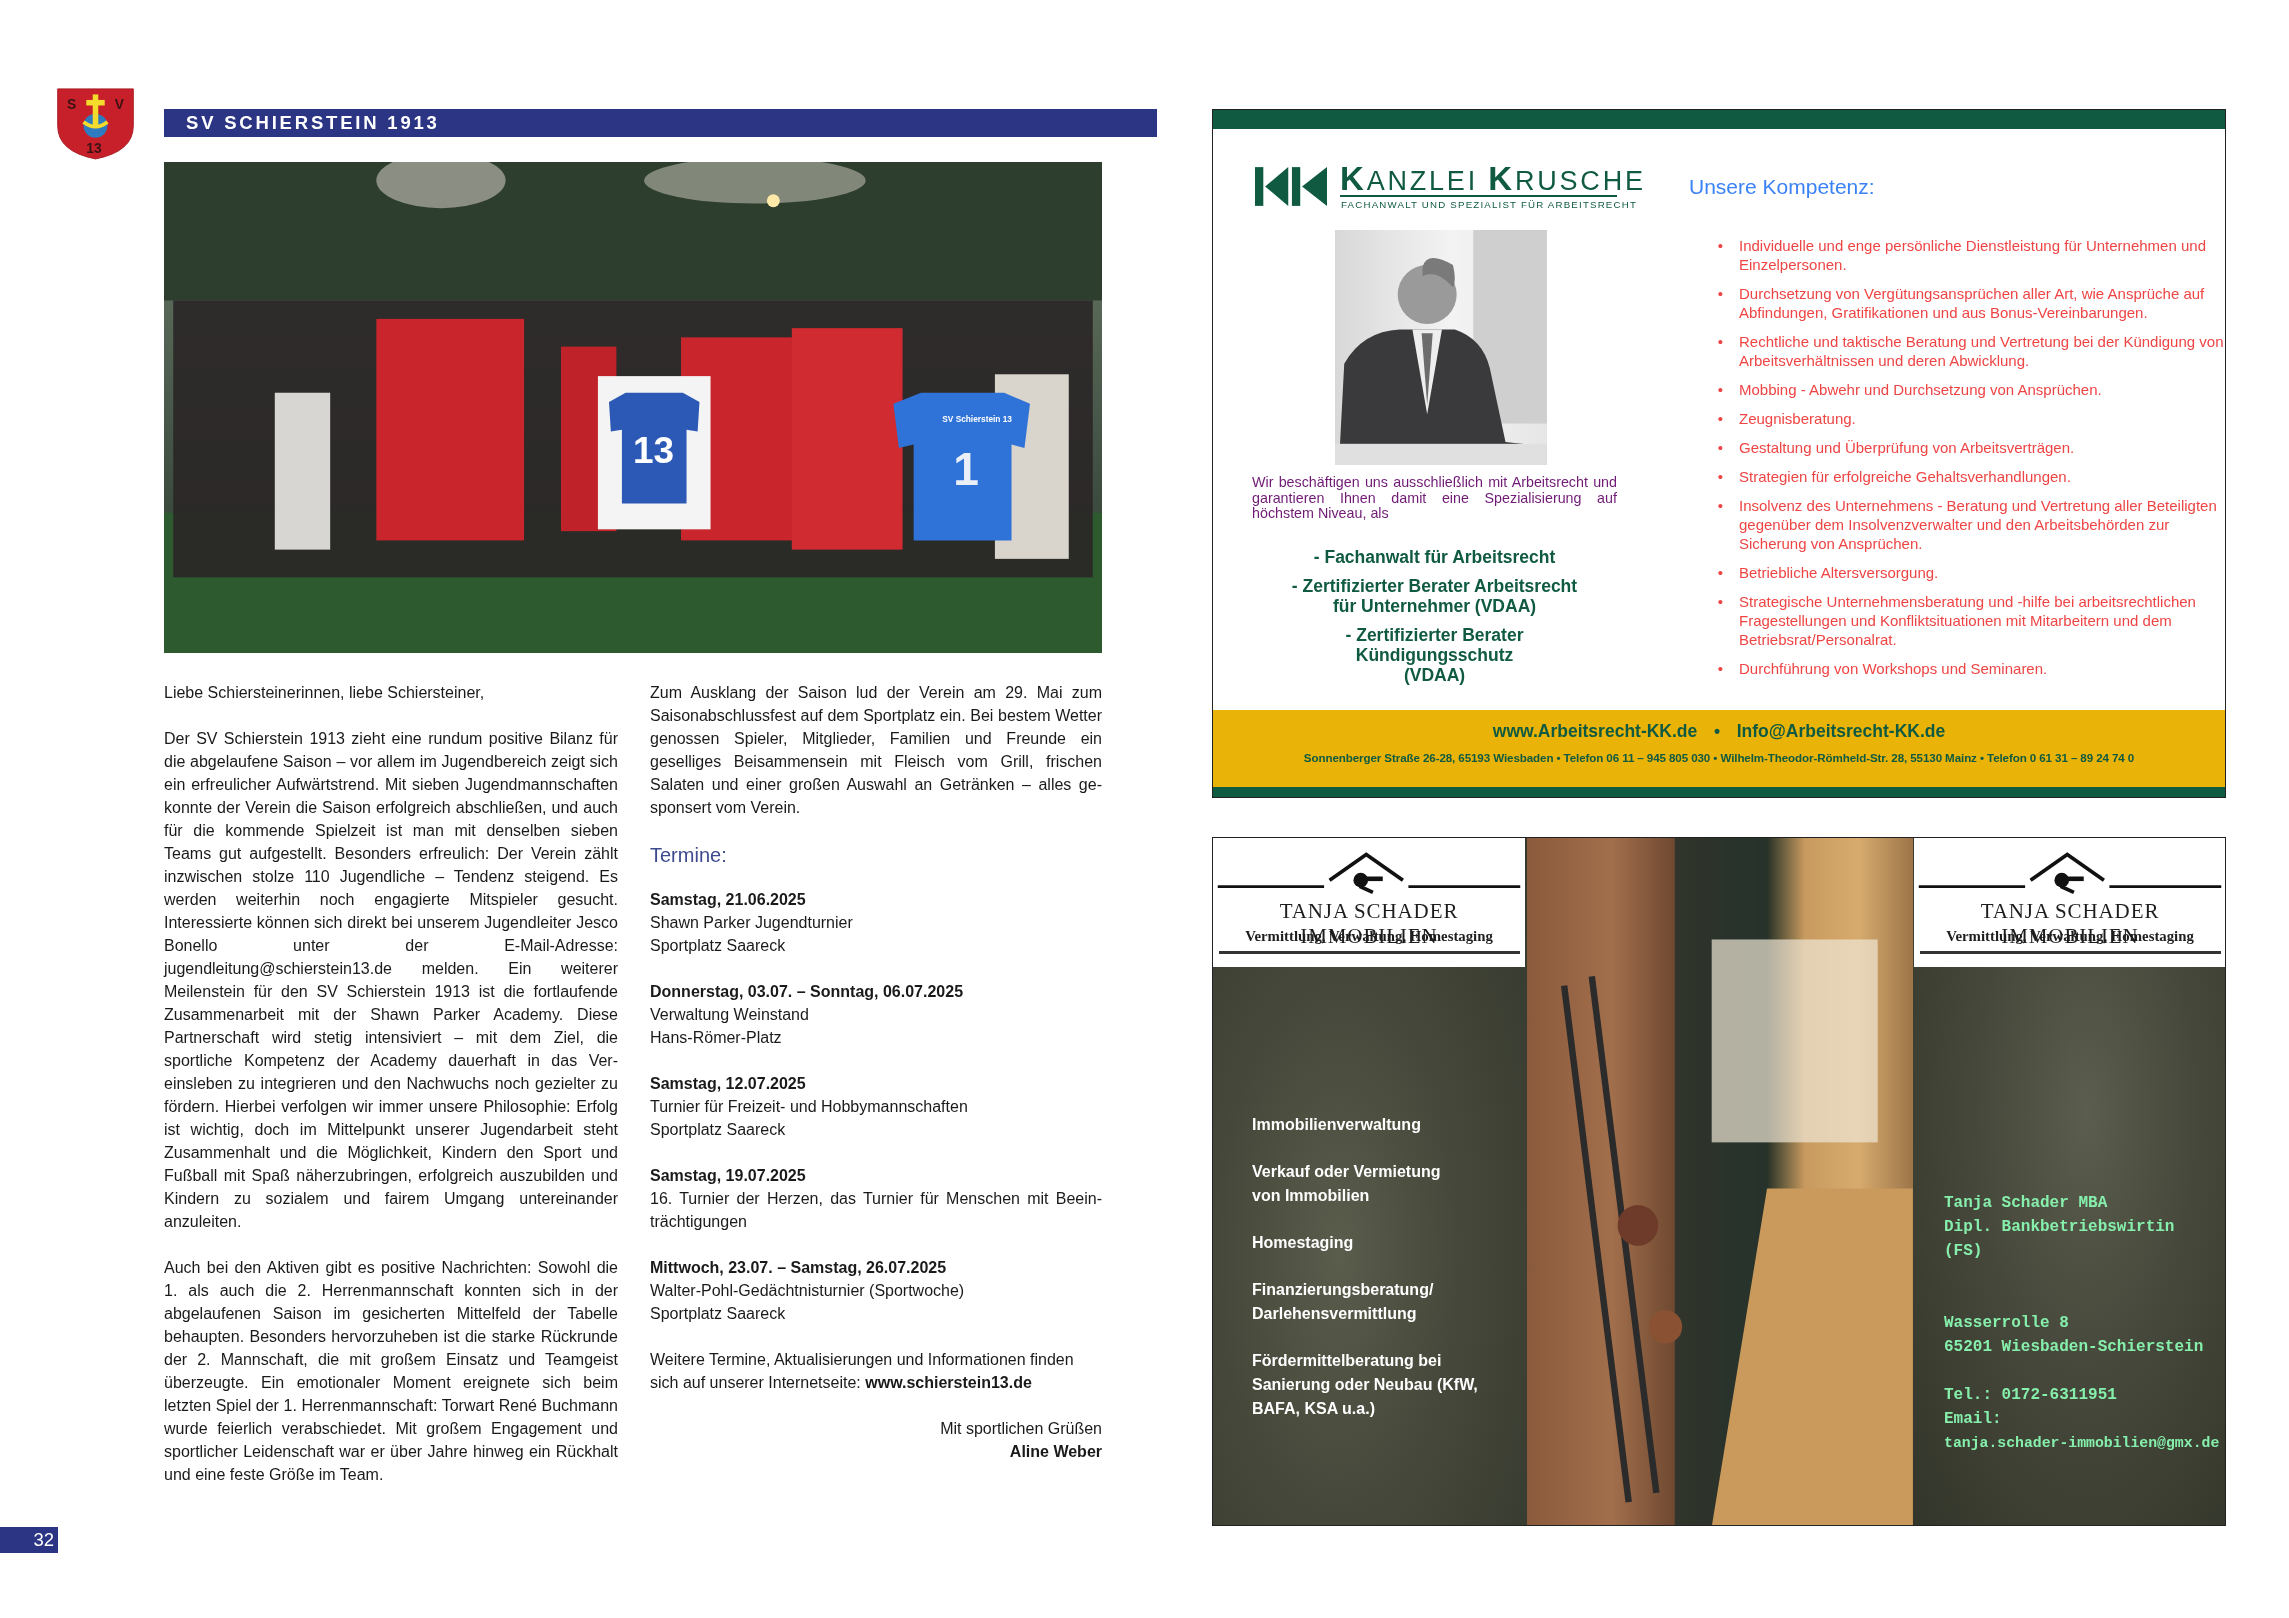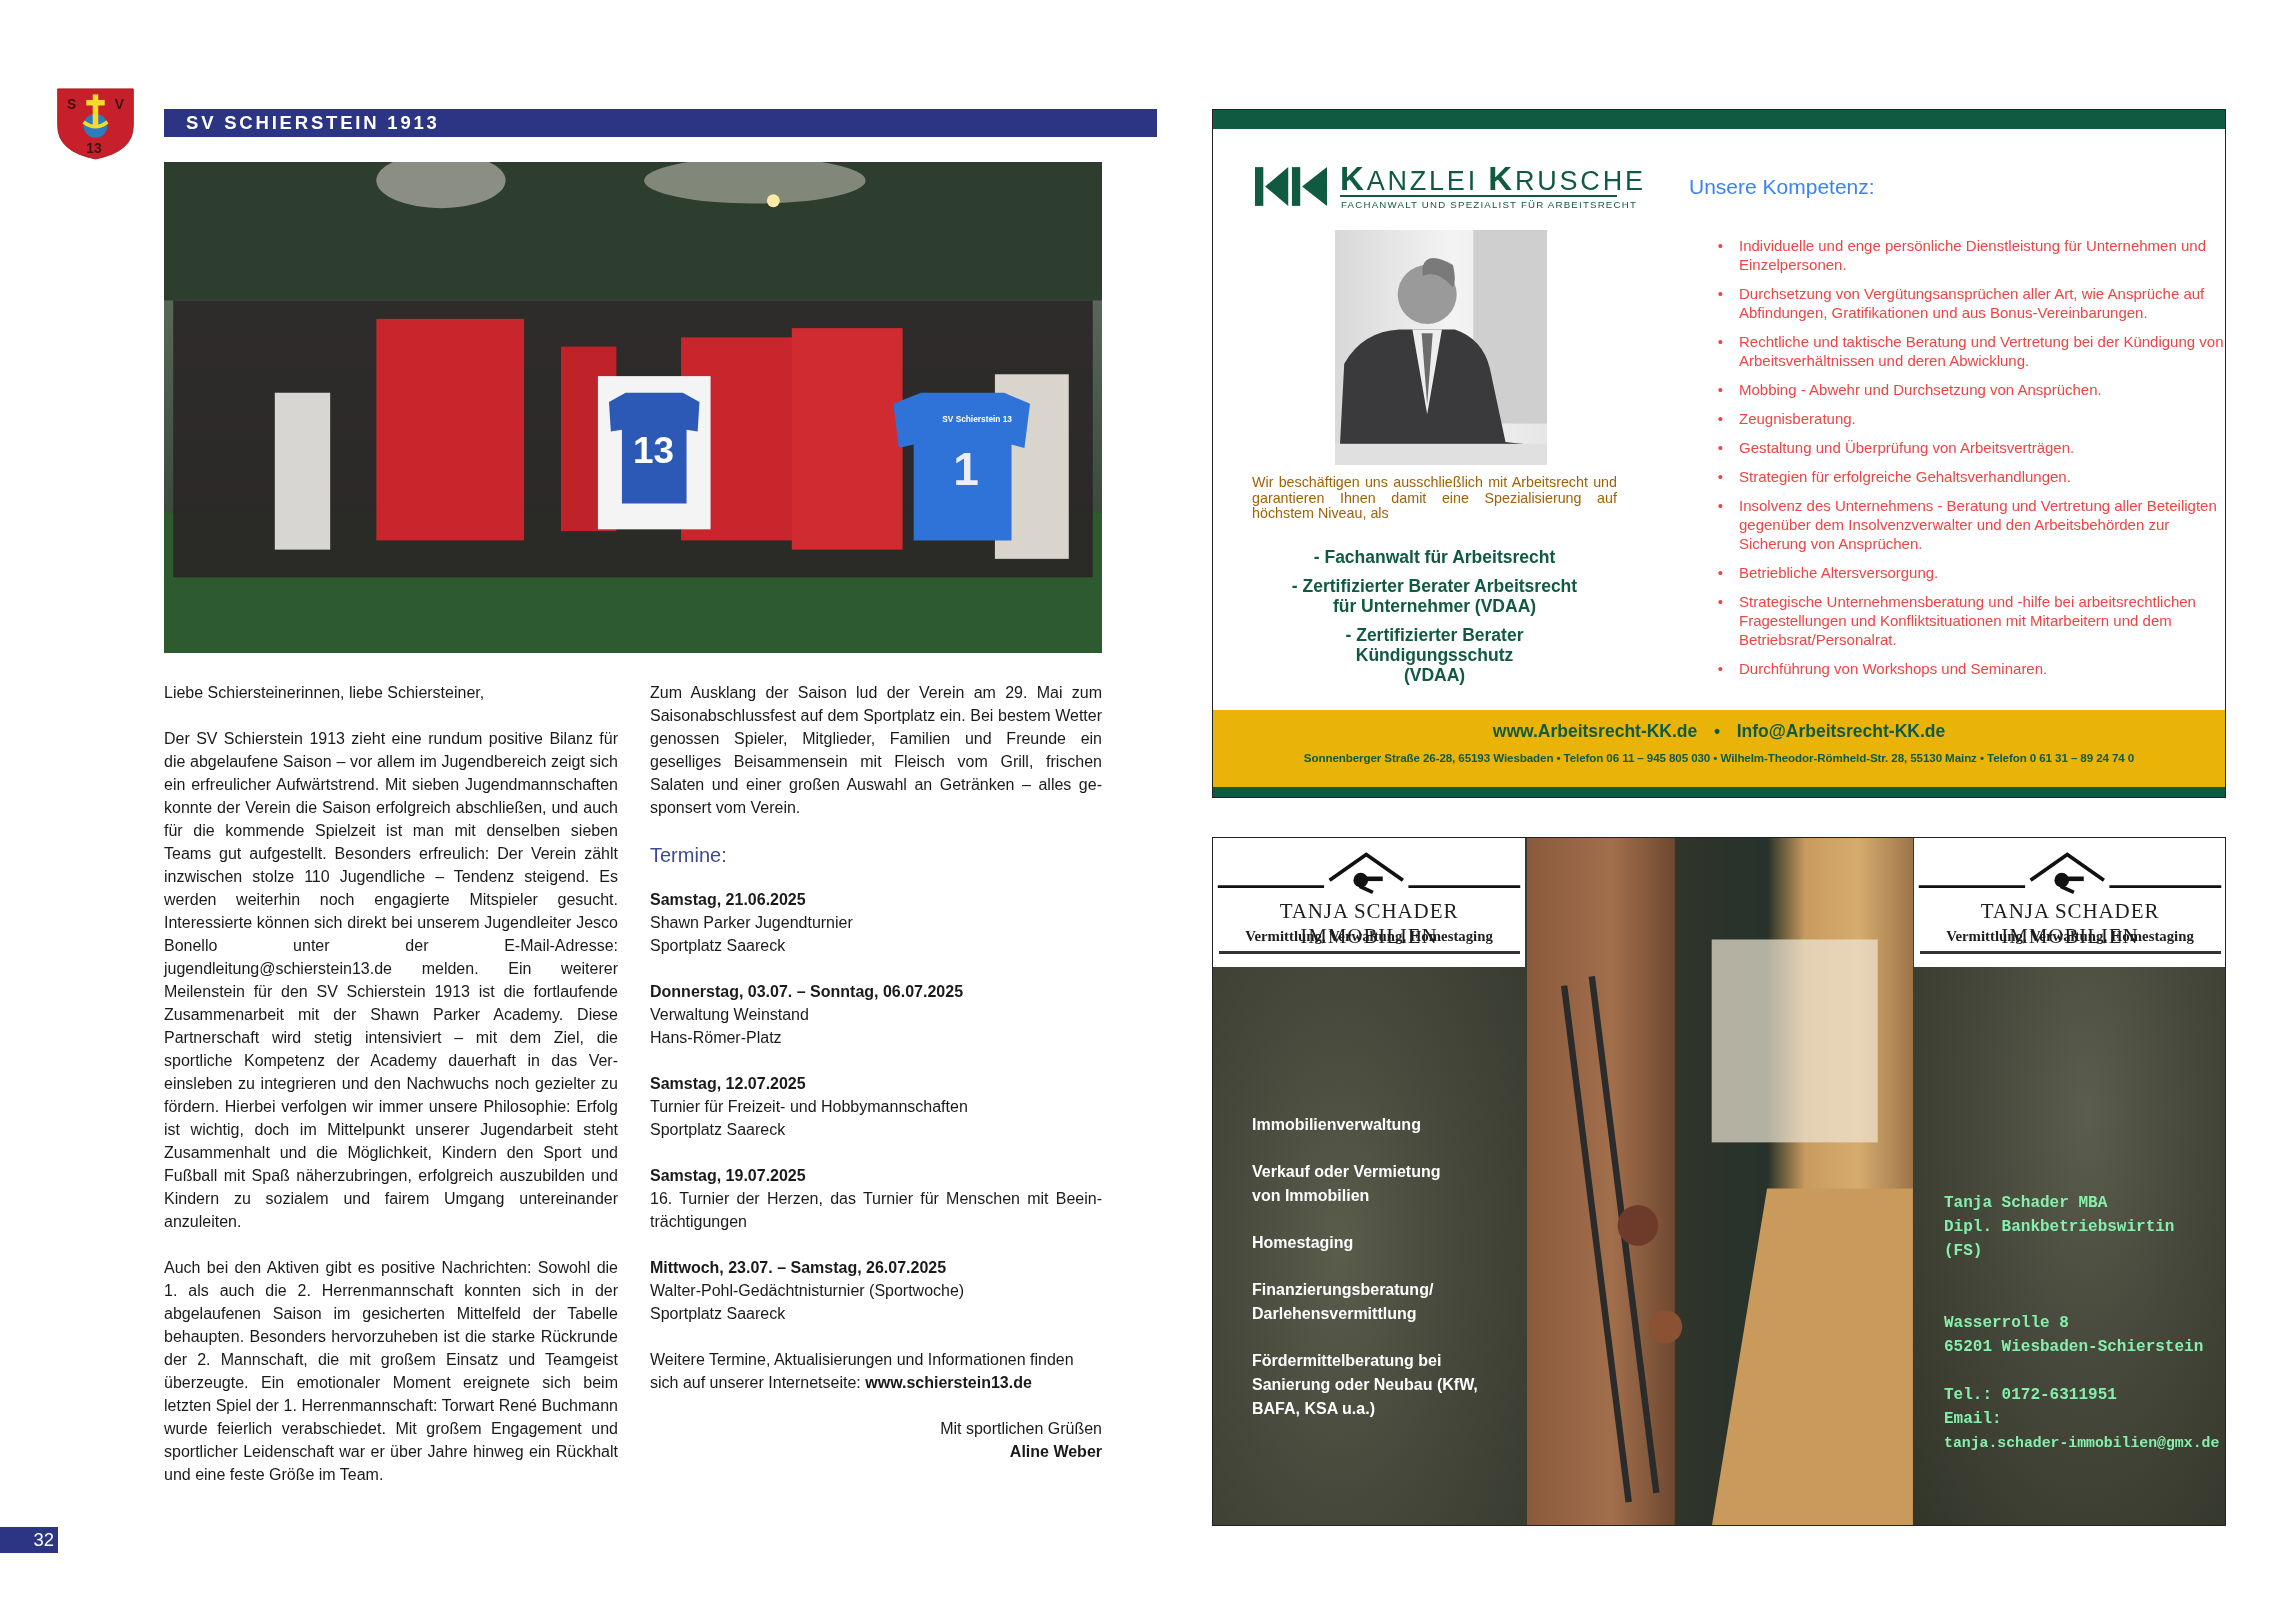--- a/index.html
+++ b/index.html
@@ -27,21 +27,21 @@
   #kk-ad{left:1212px;top:109px;width:1014px;height:689px;border:0.9px solid #222;box-sizing:border-box;background:#fff;}
   #kk-topbar{left:0;top:0;width:100%;height:18.5px;background:#0f5a41;}
   #kk-botbar{left:0;bottom:0;width:100%;height:10px;background:#0f5a41;}
   #kk-logo{left:42px;top:55px;width:369px;height:46px;}
   #kk-logo .kkmark{position:absolute;left:0;top:1.8px;width:72px;height:39px;}
   #kk-name{position:absolute;left:85px;top:0;font-size:27px;letter-spacing:2.8px;color:#0f5a41;line-height:28px;white-space:nowrap;}
   #kk-name .big{font-size:33px;font-weight:bold;}
   #kk-rule{position:absolute;left:85px;top:30px;width:277px;height:1.8px;background:#0f5a41;}
   #kk-tagline{position:absolute;left:86px;top:34px;font-size:9.7px;letter-spacing:1.2px;color:#0f5a41;white-space:nowrap;}
   #kk-portrait{left:122px;top:120px;width:212px;height:235px;background:linear-gradient(90deg,#d8d8d8 0%,#f3f3f3 55%,#e6e6e6 100%);overflow:hidden;}
-  #kk-intro{left:39px;top:365px;width:365px;font-size:14.3px;line-height:15.7px;color:#a16207;text-align:justify;}
+  #kk-intro{left:39px;top:365px;width:365px;font-size:14.3px;line-height:15.7px;color:#701a75;text-align:justify;}
   #kk-quals{left:39px;top:437px;width:365px;text-align:center;color:#0f5a41;font-weight:bold;font-size:17.5px;line-height:20px;}
   #kk-quals div{margin-bottom:9.2px;}
   #kk-comp-title{left:476px;top:65px;font-size:21px;font-weight:normal;color:#3b82f6;}
   #kk-list{left:486px;top:109px;width:517px;margin:17px;padding:0;list-style:none;font-size:15px;line-height:19px;color:#ef4444;}
   #kk-list li{position:relative;padding-left:23px;margin-bottom:10px;}
   #kk-list li::before{content:"•";position:absolute;left:1.8px;top:0;}
   #kk-footer{left:0;top:600px;width:100%;height:79px;background:#eab308;text-align:center;color:#0f5a41;}
   #kk-web{font-size:17.5px;font-weight:bold;margin-top:11px;}
   #kk-web .sep{margin:0 16.6px;}
   #kk-addr{font-size:11.6px;font-weight:bold;margin-top:9.2px;letter-spacing:-0.1px;}

